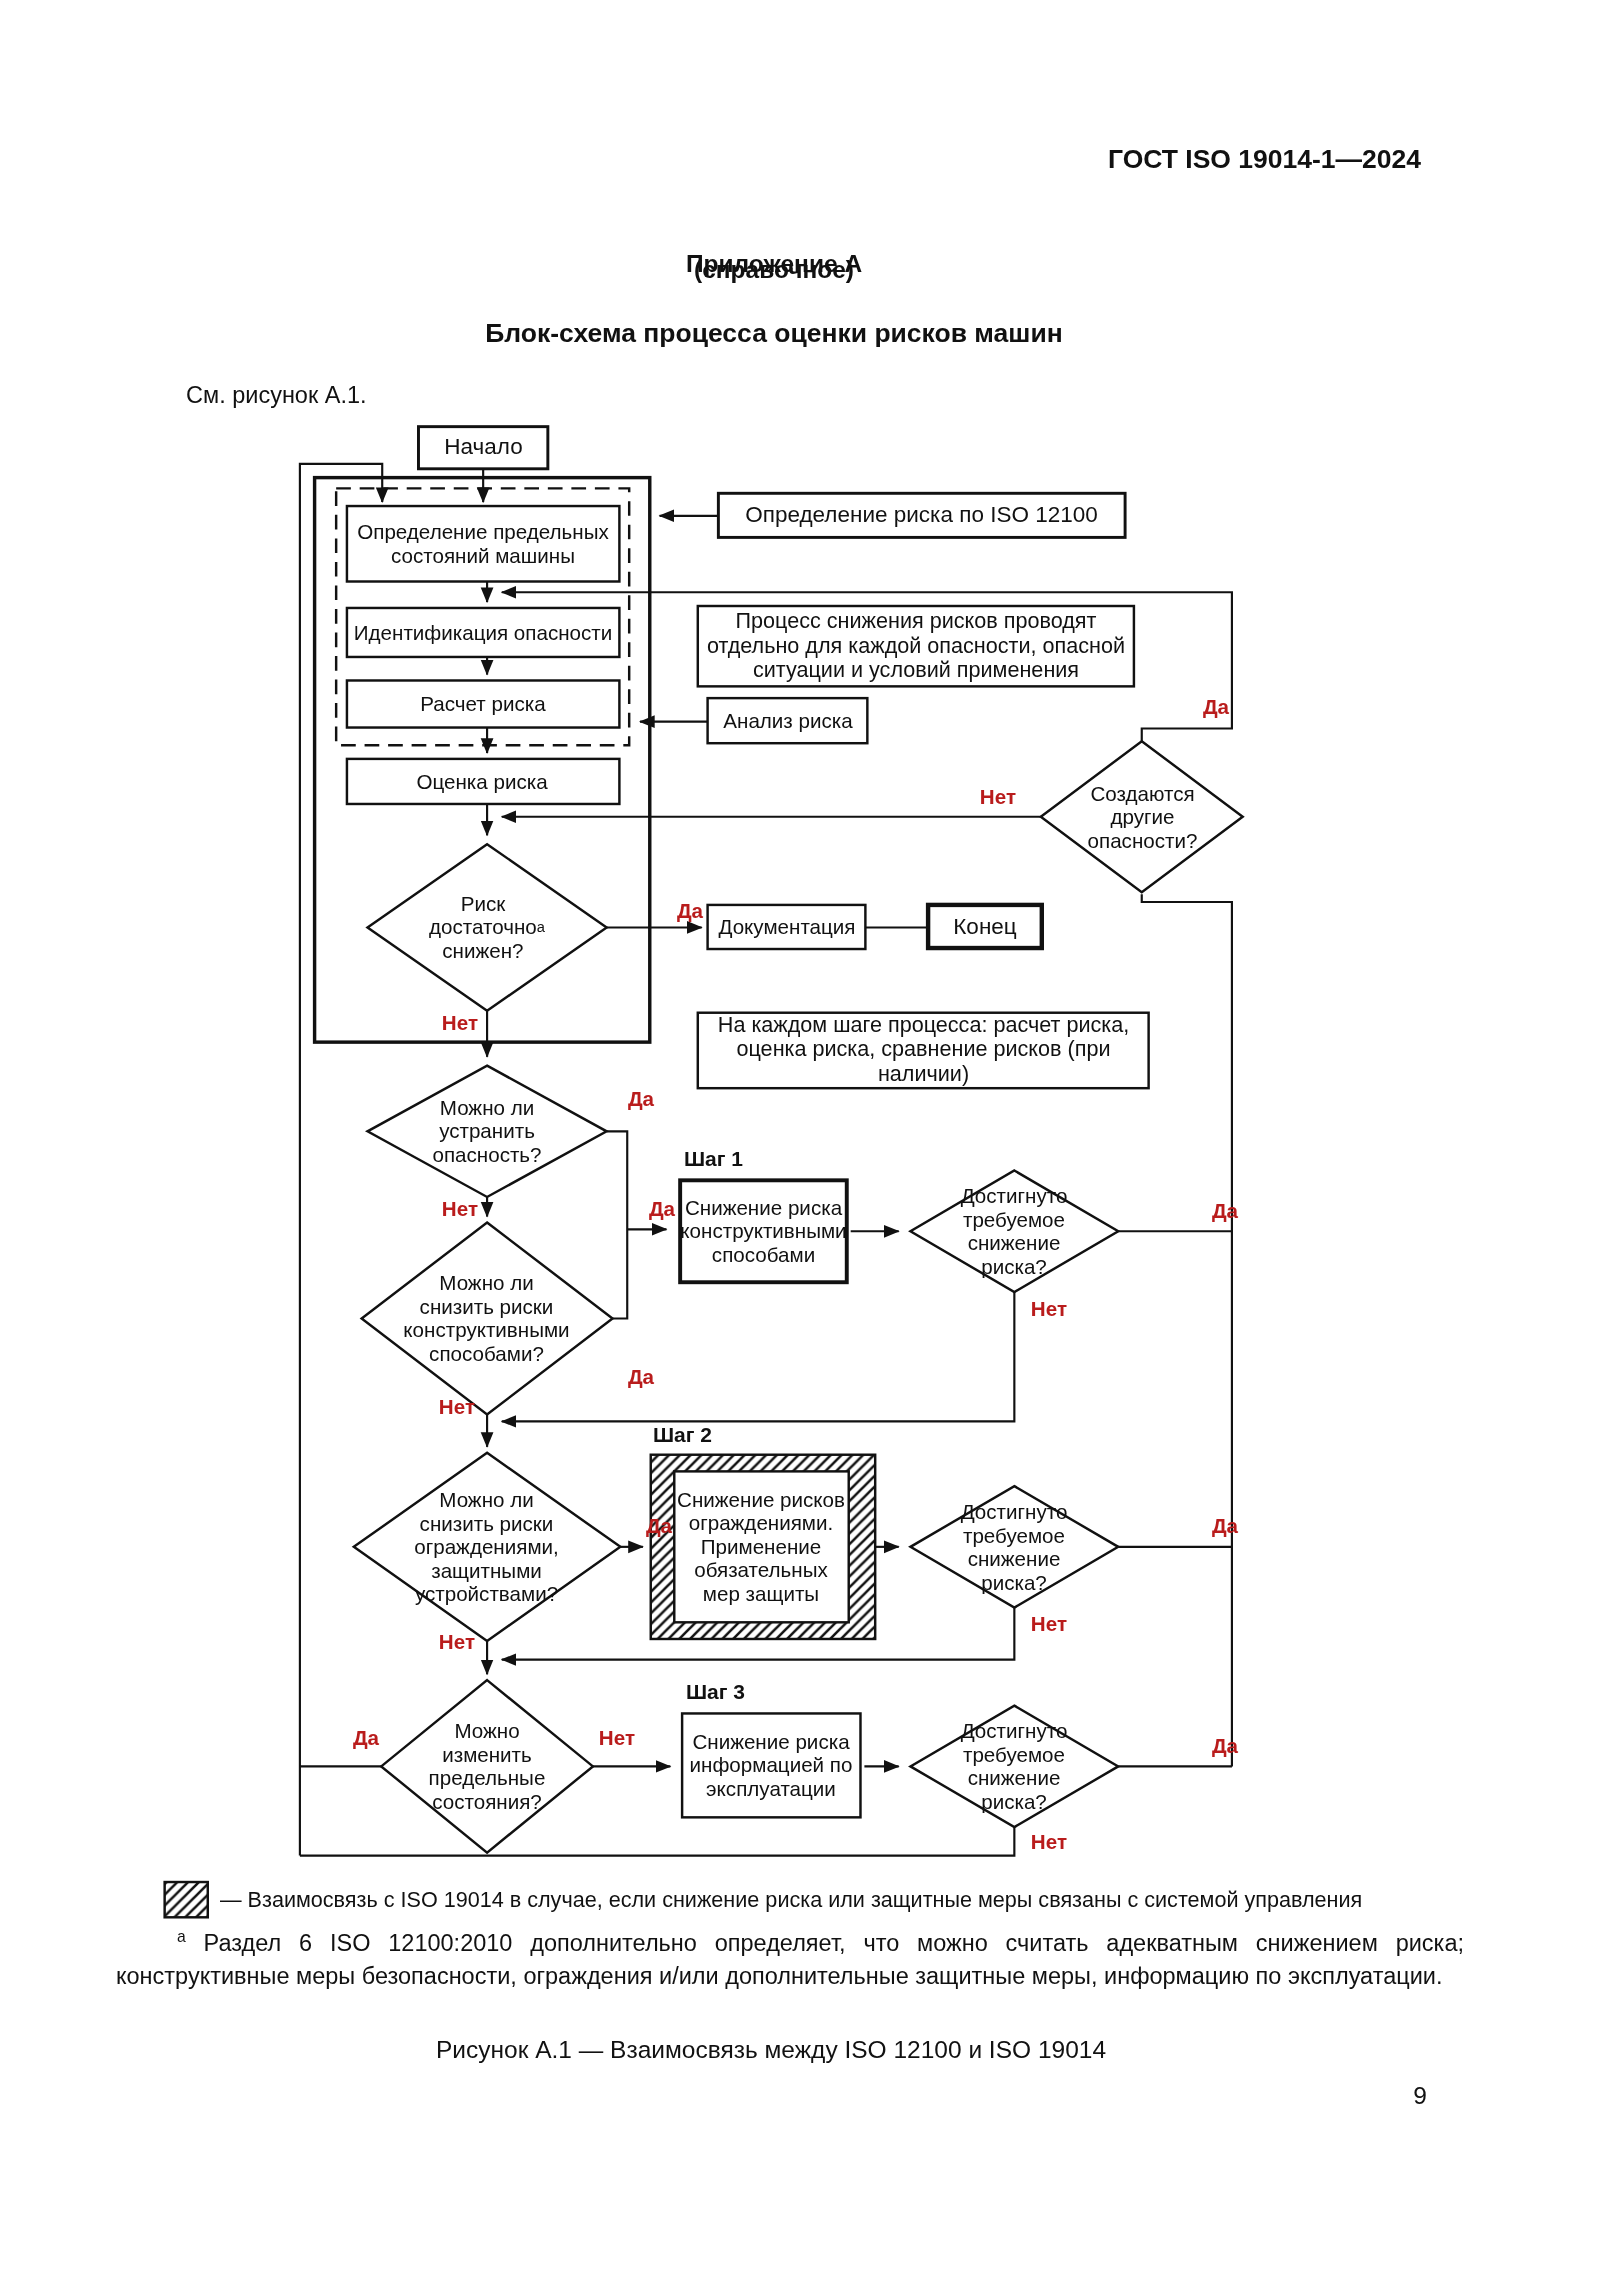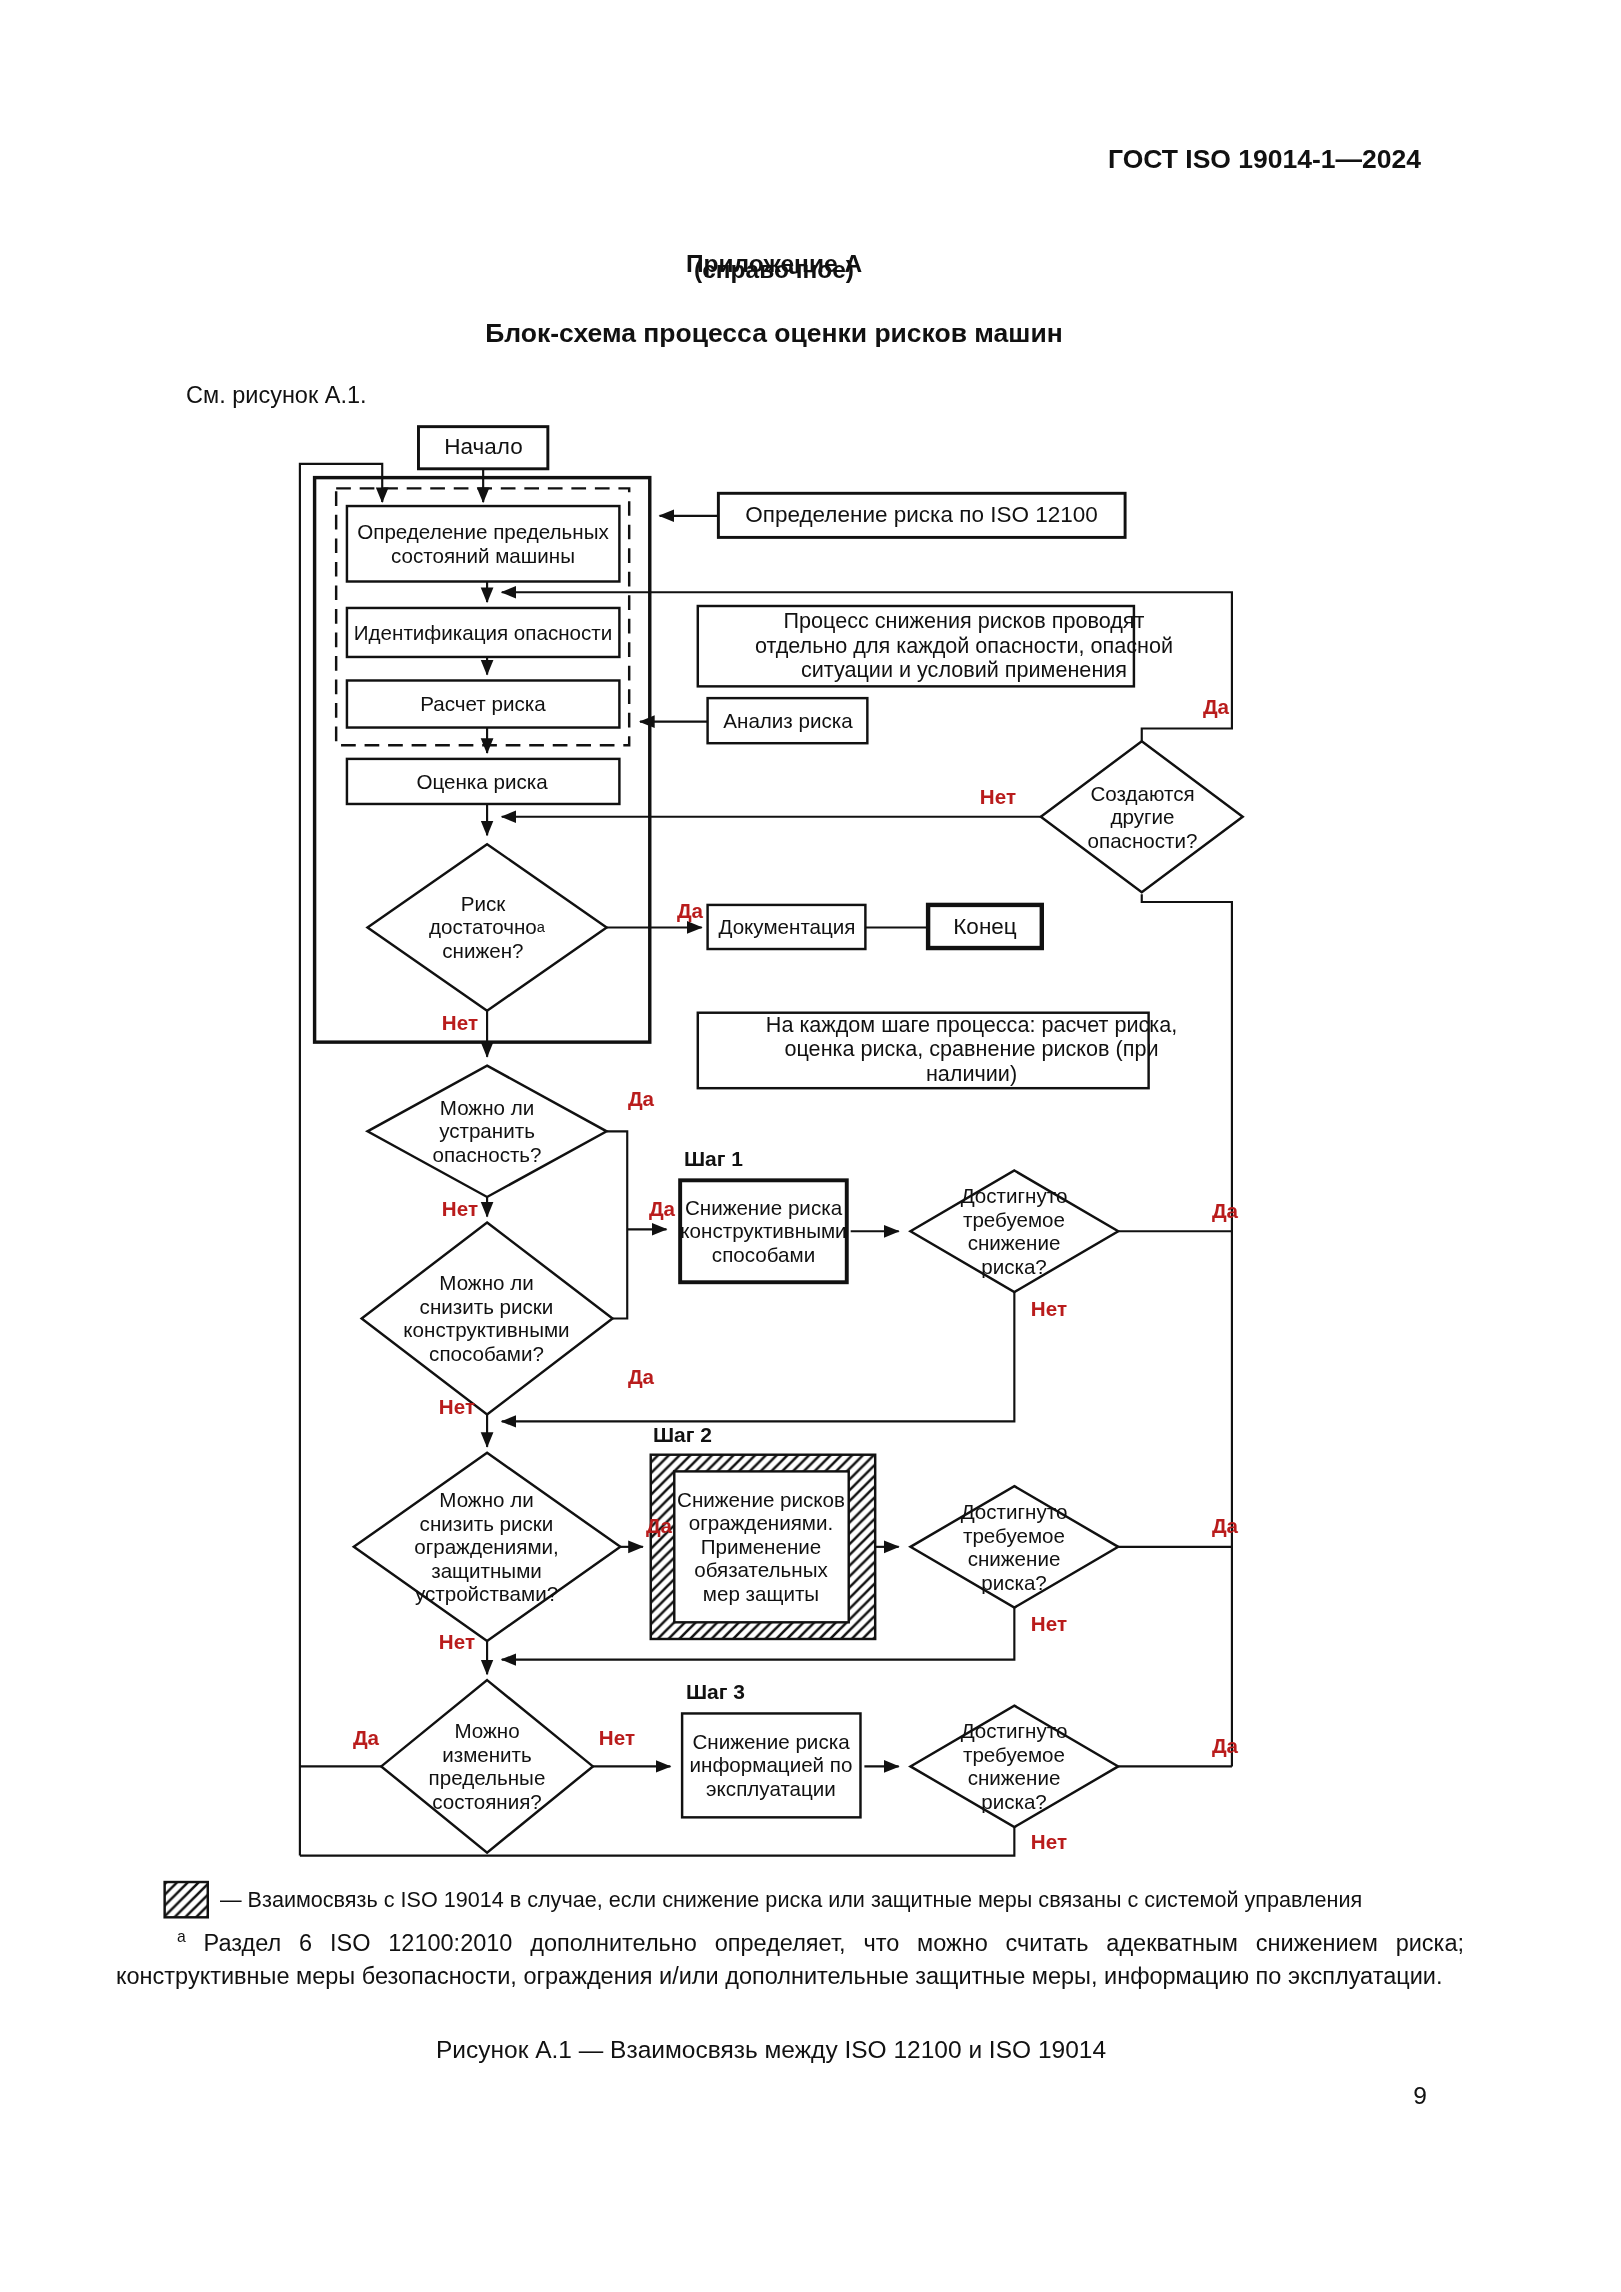--- a/index.html
+++ b/index.html
@@ -18,21 +18,21 @@
   .fl{
     position:absolute;
     display:flex;align-items:center;justify-content:center;
     text-align:center;
     font-weight:normal;
     font-size:20.6px;line-height:23.5px;
     white-space:pre-line;
     color:#111;
   }
   .fl.big{font-size:22.5px;}
-  .fl.note{font-size:21.6px;line-height:24.5px;padding-left:48px;}
+  .fl.note{font-size:21.6px;line-height:24.5px;}
   .yn{
     position:absolute;
     font-weight:bold;font-size:20.6px;line-height:25.5px;
     width:55px;text-align:right;color:#b91c1c;
   }
   .steplbl{
     position:absolute;
     font-weight:bold;font-size:21px;line-height:27.4px;color:#111;
   }
   .hdr{font-weight:bold;font-size:26.5px;line-height:29px;text-align:right;}

